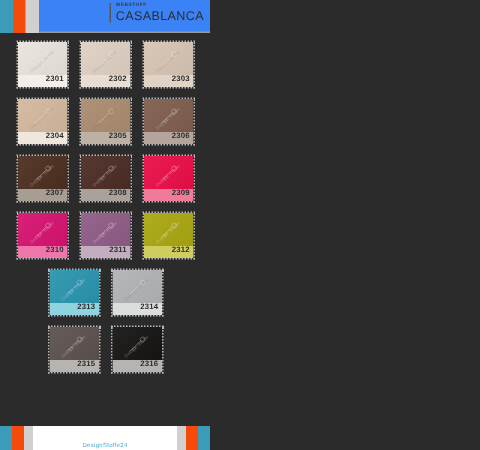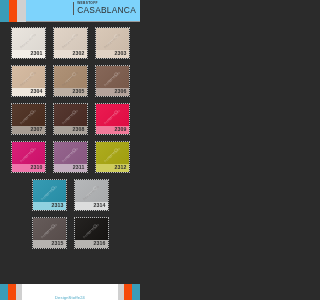--- a/index.html
+++ b/index.html
@@ -12,21 +12,21 @@
     overflow: hidden;
     background: #2b2b2b;
     font-family: "Liberation Sans", sans-serif;
     position: relative;
   }
 
   
   .header {
     position: relative;
     height: 22px;
-    background: #7dd3fc;
+    background: #3b82f6;
     overflow: hidden;
   }
   .hdr-bars {
     position: absolute;
     left: 0;
     top: 0;
     bottom: 0;
     display: flex;
   }
   .hdr-bar { height: 100%; }

